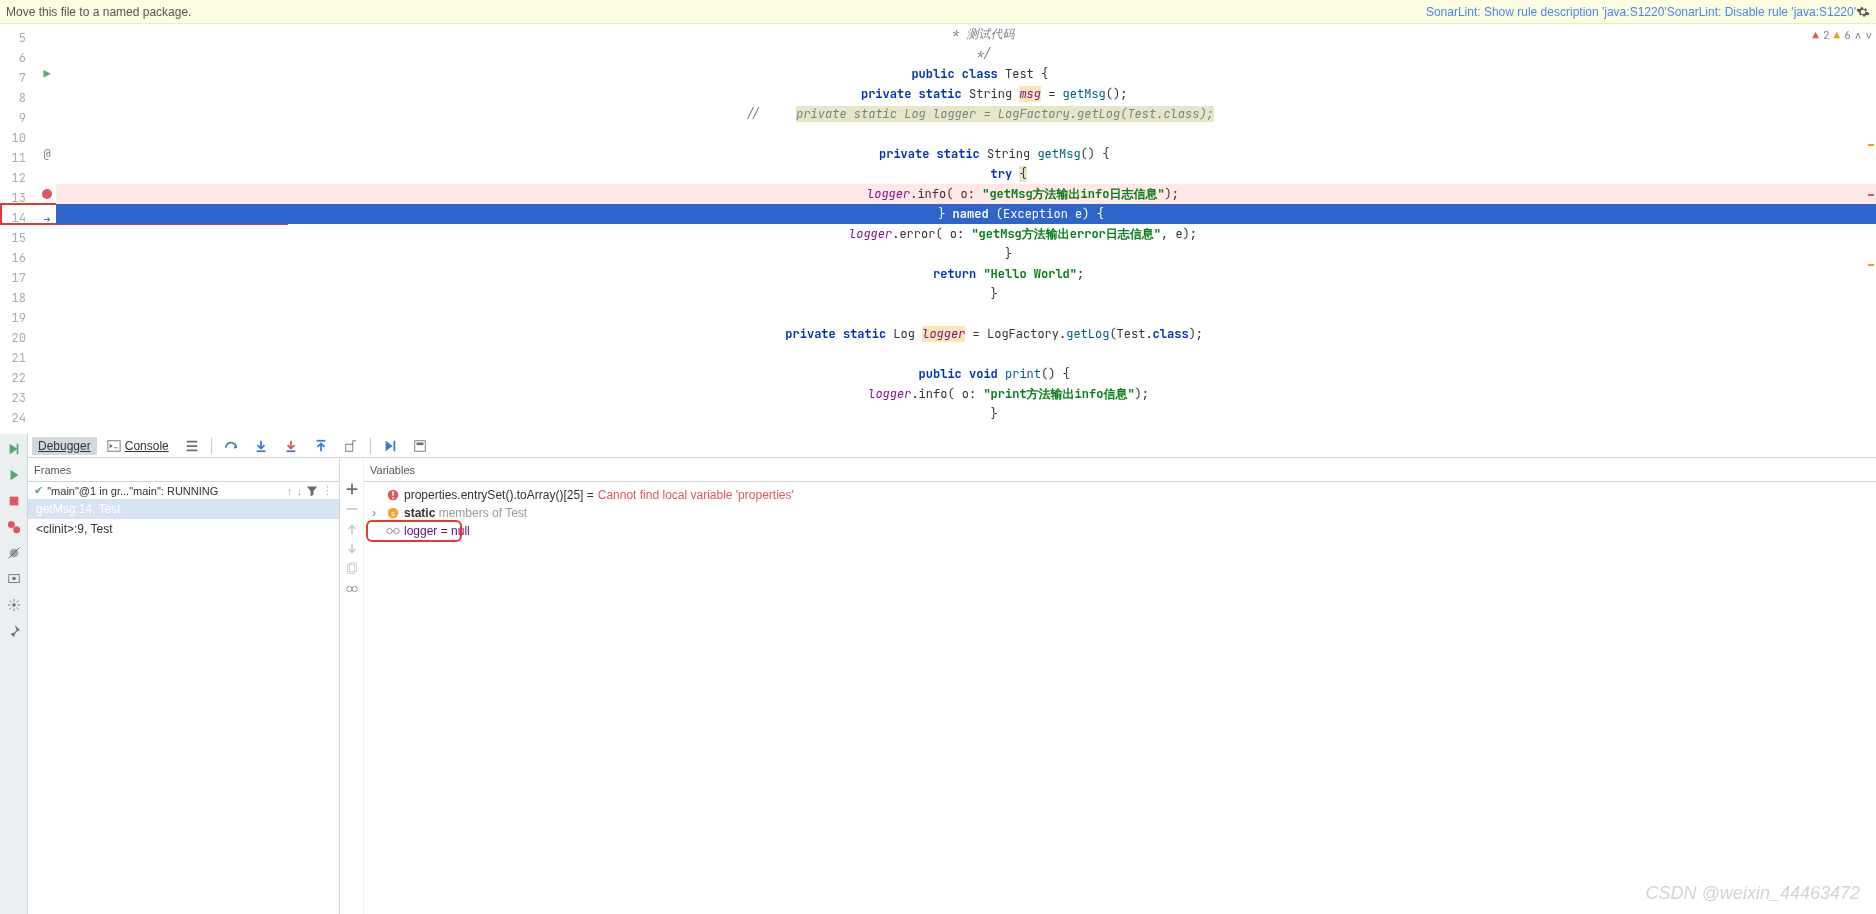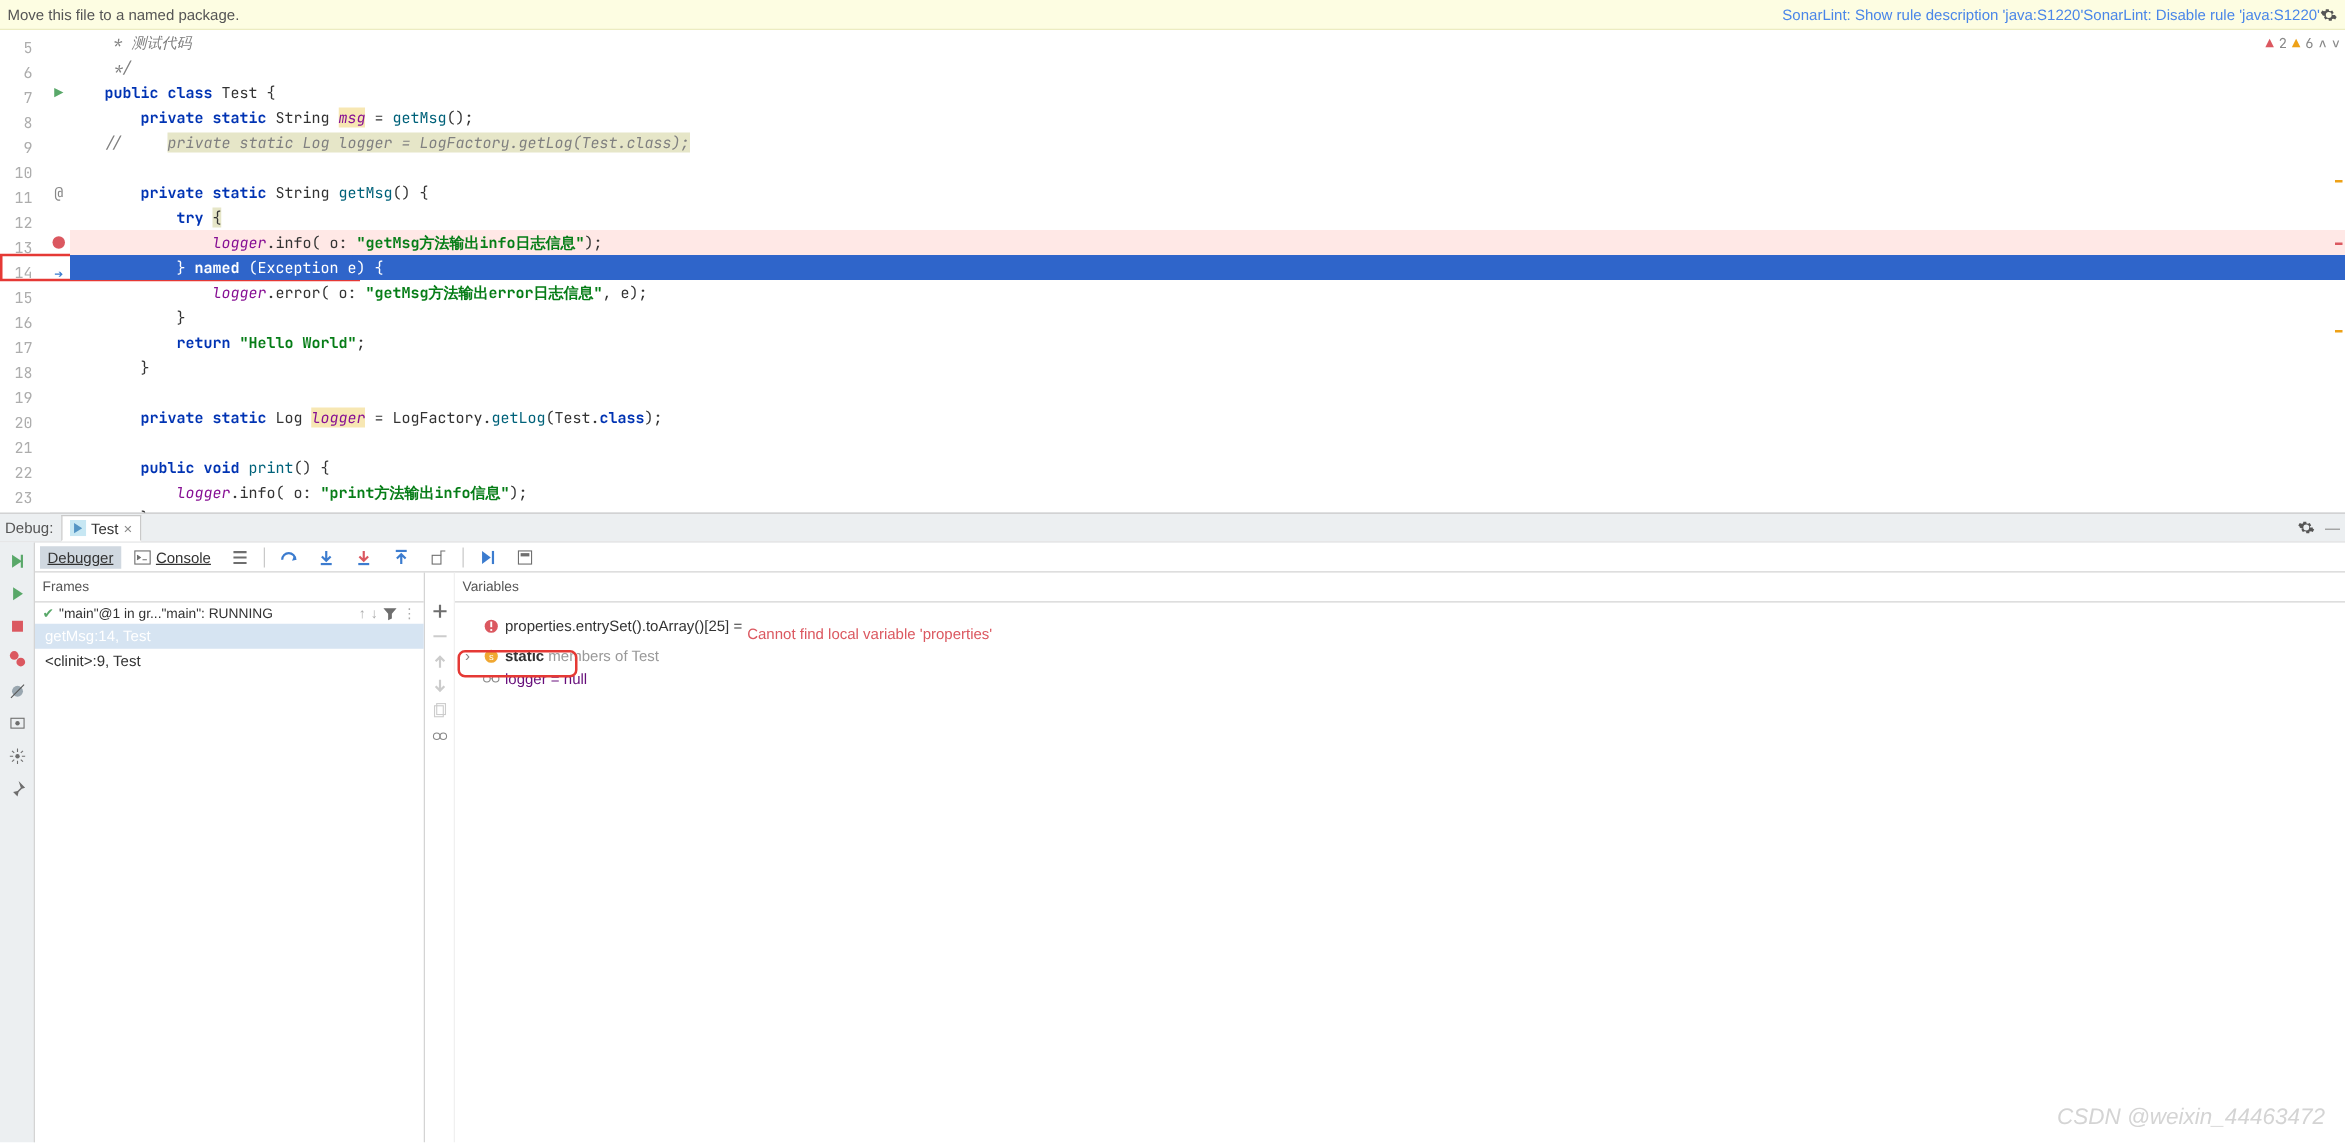--- a/index.html
+++ b/index.html
@@ -17,21 +17,21 @@
 .code-area { flex: 1; display: flex; font-family: "JetBrains Mono", Consolas, monospace; min-height: 0; overflow: hidden; position: relative; }
 .gutter { width: 40px; background: #fff; text-align: right; color: #adadad; padding-top: 4px; position: relative; }
 .gutter .ln { height: 20px; line-height: 20px; padding-right: 14px; }
 .icon-col { width: 14px; position: relative; margin-right: 2px; }
 .icon-col .mk { height: 20px; line-height: 20px; text-align: center; }
 .icon-col .run   { color: #59a869; }
 .icon-col .at    { color: #888; }
 .icon-col .bp    { background: #db5860; border-radius: 50%; width: 10px; height: 10px; margin: 5px auto; }
 .icon-col .arrow { color: #3c7ccf; }
 .code { flex: 1; position: relative; }
-.line { height: 20px; line-height: 20px; white-space: pre; position: relative; padding-left: 6px; }
+.line { height: 20px; line-height: 20px; white-space: pre; position: relative; padding-left: 6px; text-align: center; }
 .kw  { color: #0033b3; font-weight: bold; }
 .cm  { color: #808080; font-style: italic; }
 .str { color: #067d17; font-weight: bold; }
 .fld { color: #871094; font-style: italic; }
 .fn  { color: #00627a; }
 .hl-y { background: #e6e6c8; }
 .hl-y2 { background: #f7e7b3; }
 .sel   { background: #2f65ca; color: #fff; }
 .line.bpline { background: #ffe8e6; }
 .redbox { border: 2px solid #e53935; position: absolute; pointer-events: none; }
@@ -67,21 +67,21 @@
 .frames-list { flex: 1; }
 .frame-row { padding: 3px 8px; cursor: pointer; }
 .frame-row.sel { background: #d6e4f2; }
 .vars-col { flex: 1; display: flex; }
 .vars-btn-col { width: 24px; display: flex; flex-direction: column; align-items: center; gap: 6px; padding-top: 24px; border-right: 1px solid #f0f0f0; }
 .vars-btn-col svg { width: 14px; height: 14px; fill: #888; cursor: pointer; }
 .vars-body { flex: 1; display: flex; flex-direction: column; }
 .vars-list { flex: 1; padding: 4px 8px; position: relative; }
 .vrow { display: flex; align-items: center; gap: 4px; padding: 2px 0; }
 .vrow .ico { width: 14px; height: 14px; display: inline-flex; align-items: center; justify-content: center; }
-.v-err { color: #db5860; margin-top: 12px; }
+.v-err { color: #db5860; }
 .v-dim { color: #999; }
 .v-key { color: #660e7a; }
 .chev { color: #888; width: 10px; display: inline-block; }
 .redbox2 { border: 2px solid #e53935; border-radius: 6px; position: absolute; }
 
 .watermark { position: fixed; right: 16px; bottom: 10px; color: #d4d4d4; font-size: 18px; font-style: italic; pointer-events: none; }
 
 .right-g { position:absolute; right:0; top:0; width:10px; height:100%; }
 .right-gm { position:absolute; right:2px; width:6px; height:2px; }
 </style>
@@ -181,39 +181,20 @@
     <div class="inspect">
       <span class="warn-red">▲</span>
       <span>2</span>
       <span class="warn-yel">▲</span>
       <span>6</span>
       <span>∧</span>
         <span>∨</span>
     </div>
   </div>
 
-  <div class="debug-header">
-    <div class="debug-header-left">
-      <span class="debug-label">Debug:</span>
-      <div class="tab">
-        <svg class="tab-ico" viewBox="0 0 16 16">
-            <rect width="16" height="16" fill="#c7e7f3"></rect>
-            <path d="M4 3l8 5-8 5z" fill="#5394c4"></path>
-          </svg>
-        <span>Test</span>
-        <span class="closex">×</span>
-      </div>
-    </div>
-    <div style="display:flex;gap:8px">
-      <svg class="gear-ico" viewBox="0 0 24 24">
-          <path d="M12 8a4 4 0 100 8 4 4 0 000-8zm9 4a7 7 0 01-.1 1.2l2 1.6-2 3.4-2.4-1a7 7 0 01-2 .1l-.4 2.6h-4l-.4-2.6a7 7 0 01-2-.1l-2.4 1-2-3.4 2-1.6A7 7 0 013 12a7 7 0 01.1-1.2l-2-1.6 2-3.4 2.4 1a7 7 0 012-.1L8 4h4l.4 2.6a7 7 0 012 .1l2.4-1 2 3.4-2 1.6c.1.4.2.8.2 1.3z"></path>
-        </svg>
-      <span style="color:#888">—</span>
-    </div>
-  </div>
 
   <div class="debug-body">
     <div class="dbg-side">
       <div class="sbtn">
           <svg viewBox="0 0 16 16">
             <path d="M3 2l9 6-9 6z" fill="#59a869"></path>
             <path d="M12 2v12" stroke="#59a869" stroke-width="2"></path>
           </svg>
         </div>
       <div class="sbtn">

